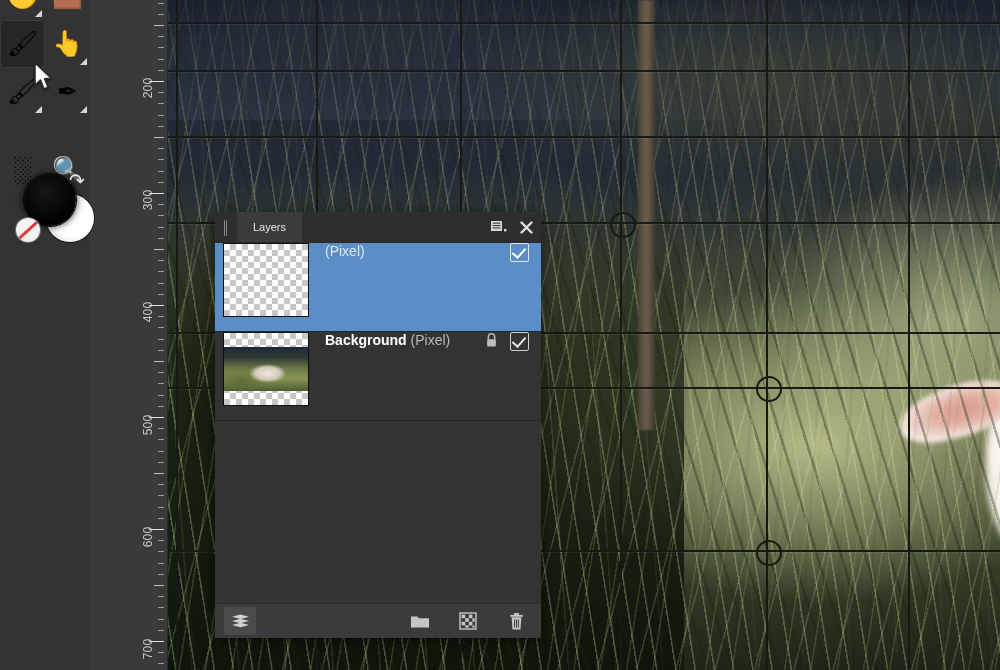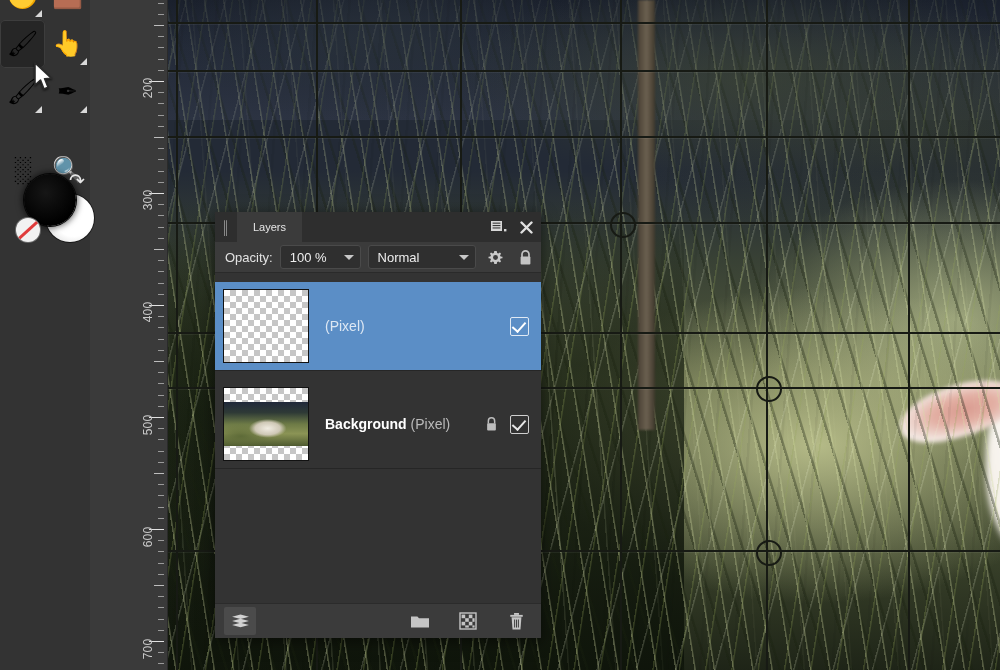--- a/index.html
+++ b/index.html
@@ -292,25 +292,24 @@
   .row-icon { color:#c4c4c4; display:flex; align-items:center; }
 
   .layers-list {
     flex:1;
     background:#333333;
     overflow:hidden;
     border-top:1px solid #2a2a2a;
   }
   .layer-row {
     height:88px;
-    display:flex; align-items:center;
+    display:flex; align-items:flex-start;
     padding:0 12px 0 8px;
     border-bottom:1px solid #262626;
     position:relative;
-    margin-top:9px;
   }
   .layer-row.selected { background:#5b8ec6; }
   .thumb {
     width:84px; height:72px;
     border:1px solid #121212;
     background-image:
       linear-gradient(45deg,#c6c6c6 25%,transparent 25%,transparent 75%,#c6c6c6 75%),
       linear-gradient(45deg,#c6c6c6 25%,#ffffff 25%,#ffffff 75%,#c6c6c6 75%);
     background-size:12px 12px;
     background-position:0 0, 6px 6px;
@@ -558,43 +557,20 @@
           </svg>
         </div>
         <div class="tb-btn">
           <svg width="13" height="13" viewBox="0 0 13 13">
             <path d="M1.5 1.5 L11.5 11.5 M11.5 1.5 L1.5 11.5" stroke="#e0e0e0" stroke-width="2.4" stroke-linecap="round"></path>
           </svg>
         </div>
       </div>
     </div>
 
-    <div class="opacity-row">
-      <div class="opacity-label">Opacity:</div>
-      <div class="combo opacity">
-        <span>100 %</span>
-        <i class="caret"></i>
-      </div>
-      <div class="combo blend">
-        <span>Normal</span>
-        <i class="caret"></i>
-      </div>
-      <div class="row-icon" style="margin-left:4px;">
-        <svg width="17" height="17" viewBox="0 0 18 18">
-          <path d="M9 2.2 L10.3 2.2 L10.7 4.2 L12 4.8 L13.7 3.7 L14.9 4.9 L13.8 6.6 L14.4 7.9 L16.4 8.3 L16.4 9.7 L14.4 10.1 L13.8 11.4 L14.9 13.1 L13.7 14.3 L12 13.2 L10.7 13.8 L10.3 15.8 L9 15.8 L7.7 15.8 L7.3 13.8 L6 13.2 L4.3 14.3 L3.1 13.1 L4.2 11.4 L3.6 10.1 L1.6 9.7 L1.6 8.3 L3.6 7.9 L4.2 6.6 L3.1 4.9 L4.3 3.7 L6 4.8 L7.3 4.2 L7.7 2.2 Z" fill="#c9c9c9"></path>
-          <circle cx="9" cy="9" r="2.6" fill="#3b3b3b"></circle>
-        </svg>
-      </div>
-      <div class="row-icon" style="margin-left:7px;">
-        <svg width="15" height="17" viewBox="0 0 15 17">
-          <path d="M4 8 V5.3 A3.5 3.5 0 0 1 11 5.3 V8" fill="none" stroke="#c4c4c4" stroke-width="1.7"></path>
-          <rect x="2.6" y="7.6" width="9.8" height="8" rx="1" fill="#c4c4c4"></rect>
-        </svg>
-      </div>
-    </div>
 
     <div class="layers-list" id="layers-list">
         <div class="layer-row selected">
           <div class="thumb"></div>
           <div class="layer-name"><span class="dim">(Pixel)</span></div>
           <div class="vis-check"></div>
         </div>
         <div class="layer-row">
           <div class="thumb">
             <div class="thumb-photo"></div>

